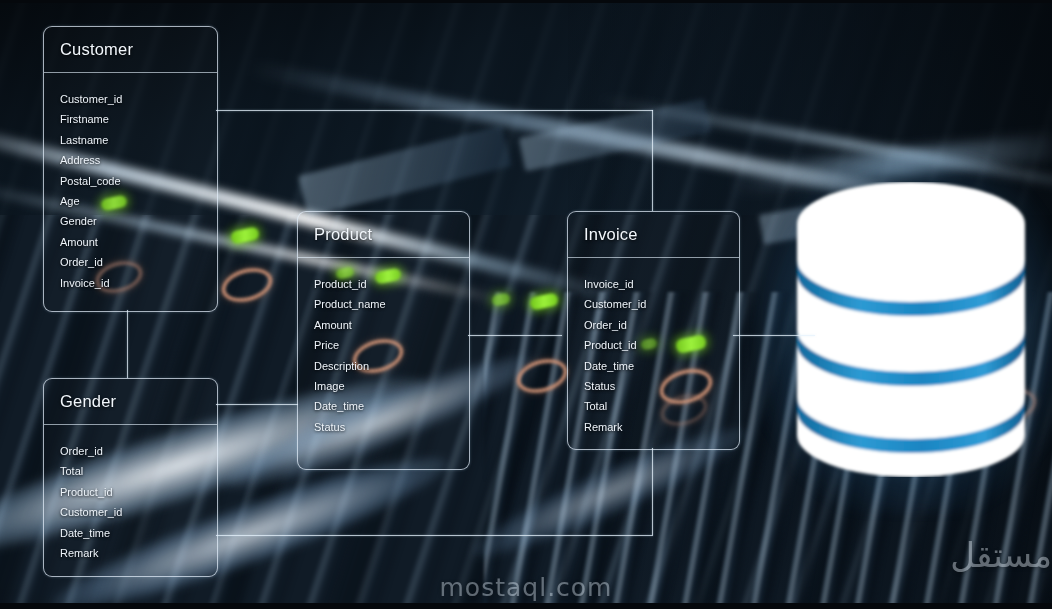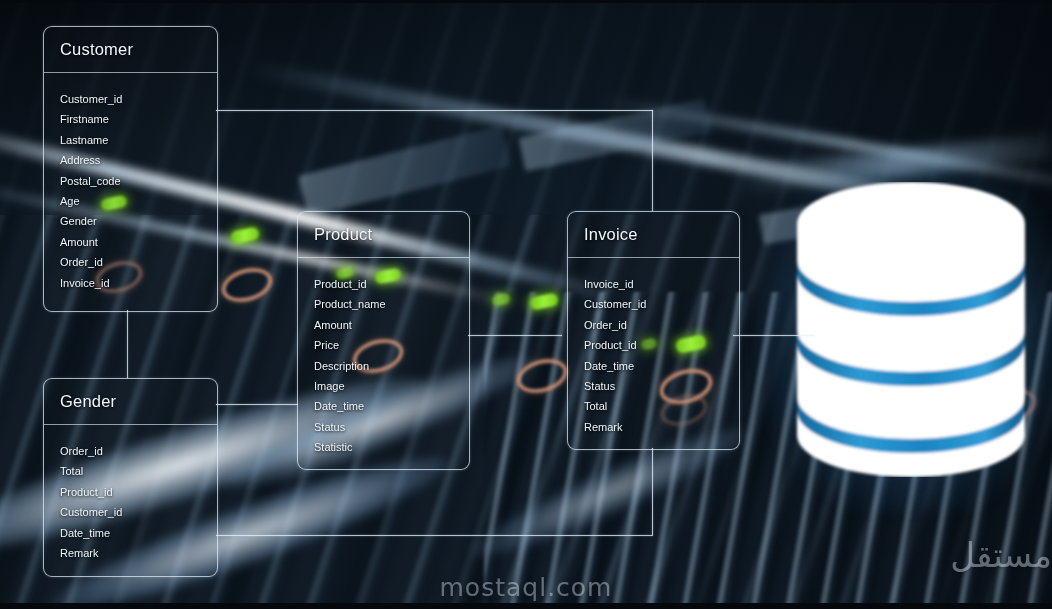--- a/index.html
+++ b/index.html
@@ -313,21 +313,20 @@
       </div>
       <div class="ebody">
         <div class="attr">Product_id</div>
         <div class="attr">Product_name</div>
         <div class="attr">Amount</div>
         <div class="attr">Price</div>
         <div class="attr">Description</div>
         <div class="attr">Image</div>
         <div class="attr">Date_time</div>
         <div class="attr">Status</div>
-        <div class="attr">Statistic</div>
       </div>
     </div>
 
     <div class="entity" style="left:567px;top:211px;width:171px;height:237px;">
       <div class="ehead">
         <span>Invoice</span>
       </div>
       <div class="ebody">
         <div class="attr">Invoice_id</div>
         <div class="attr">Customer_id</div>

